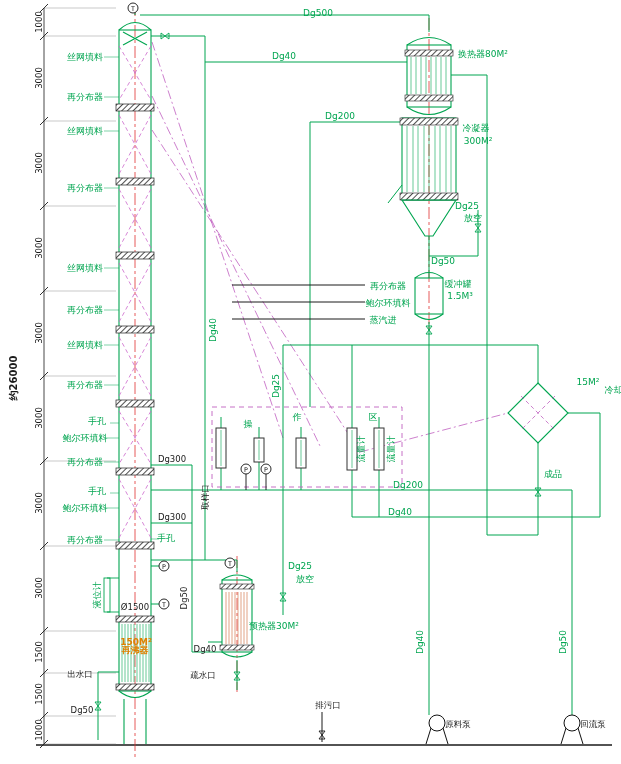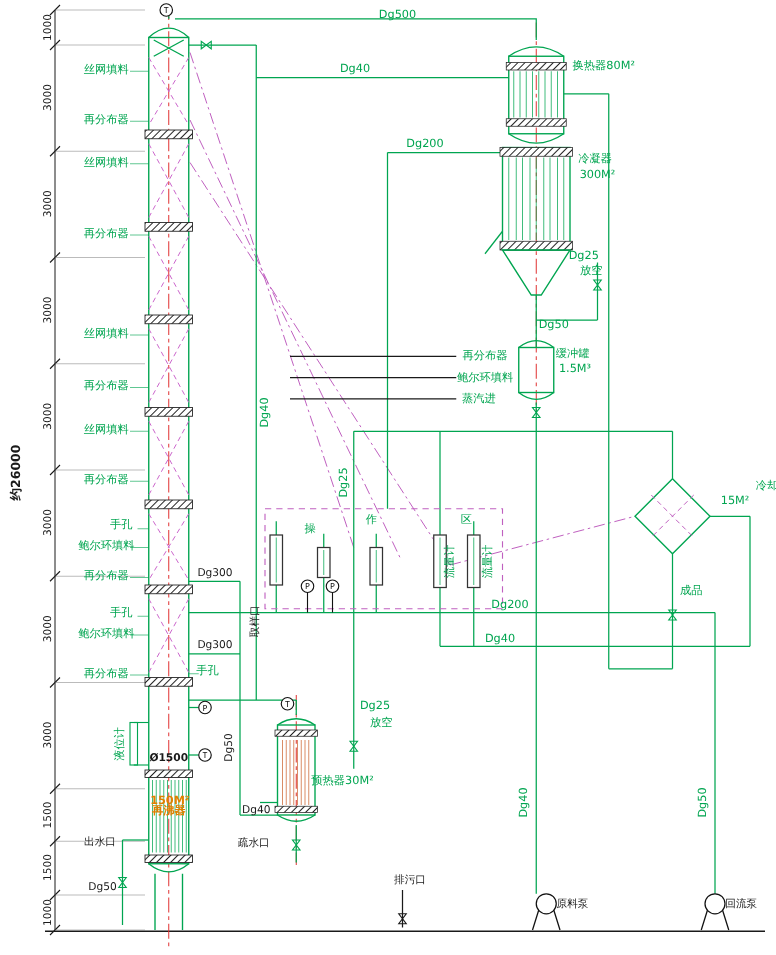--- a/index.html
+++ b/index.html
@@ -7,21 +7,21 @@
          font-family:"DejaVu Sans",sans-serif;}
   #draw{position:absolute;left:0;top:0;}
   .lbl{position:absolute;white-space:nowrap;line-height:1;}
   .c{transform:translate(-50%,-50%);}
   .cr{transform:translate(-50%,-50%) rotate(-90deg);}
   .g{color:#00a550;font-size:9px;}
   .k{color:#1a1a1a;font-size:8.5px;}
   .o{color:#e08000;font-size:9px;font-weight:bold;}
   .dim{color:#1a1a1a;font-size:8.5px;}
   .big{font-size:10px;font-weight:bold;}
-  .bold{font-weight:bold;text-align:right;}
+  .bold{font-weight:normal;text-align:right;}
   .inst{font-family:"DejaVu Sans Mono",monospace;font-size:6.5px;fill:#111;text-anchor:middle;}
 </style>
 </head>
 <body>
 
 <div id="sheet">
 
 <svg id="draw" width="621" height="764" viewBox="0 0 621 764">
   <defs>
     <pattern id="hatch" width="4" height="4" patternUnits="userSpaceOnUse" patternTransform="rotate(45)">
@@ -370,21 +370,21 @@
 <span class="lbl o c" style="left:136px;top:642px">150M²</span>
 <span class="lbl k c" style="left:80px;top:674px">出水口</span>
 <span class="lbl k c" style="left:82px;top:710px">Dg50</span>
 
 <span class="lbl g c" style="left:483px;top:54px">换热器80M²</span>
 <span class="lbl g c" style="left:476px;top:128px">冷凝器</span>
 <span class="lbl g c" style="left:478px;top:141px">300M²</span>
 <span class="lbl g c" style="left:458px;top:284px">缓冲罐</span>
 <span class="lbl g c" style="left:460px;top:296px">1.5M³</span>
 <span class="lbl g c" style="left:618px;top:390px">冷却器</span>
-<span class="lbl g c" style="left:588px;top:402px">15M²</span>
+<span class="lbl g c" style="left:588px;top:382px">15M²</span>
 <span class="lbl g c" style="left:553px;top:474px">成品</span>
 <span class="lbl g c" style="left:274px;top:626px">预热器30M²</span>
 <span class="lbl k c" style="left:203px;top:675px">疏水口</span>
 <span class="lbl k c" style="left:205px;top:649px">Dg40</span>
 <span class="lbl k c" style="left:458px;top:724px">原料泵</span>
 <span class="lbl k c" style="left:593px;top:724px">回流泵</span>
 
 <span class="lbl g c" style="left:388px;top:286px">再分布器</span>
 <span class="lbl g c" style="left:388px;top:303px">鲍尔环填料</span>
 <span class="lbl g c" style="left:383px;top:320px">蒸汽进</span>

